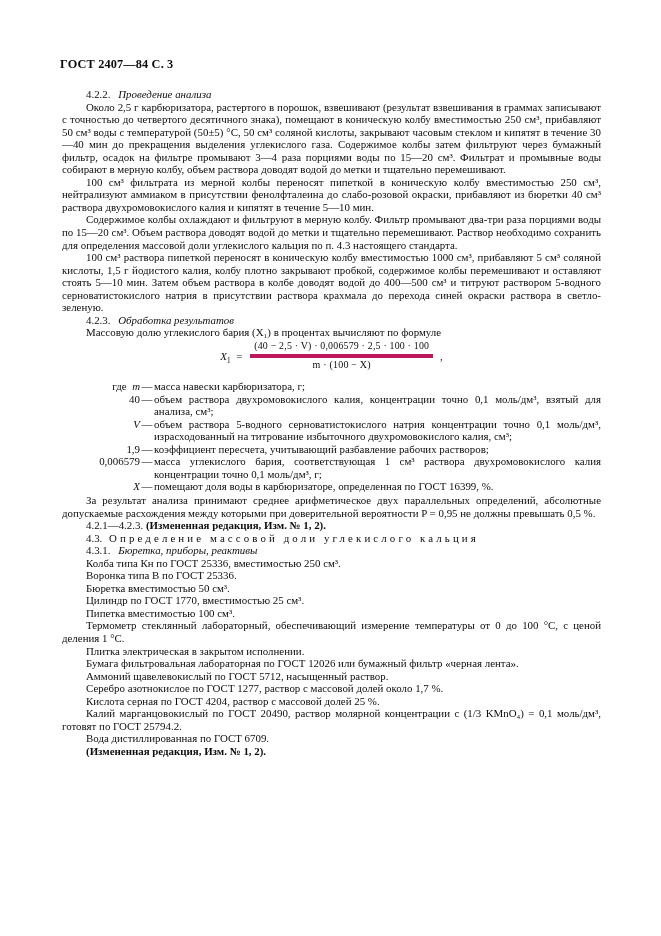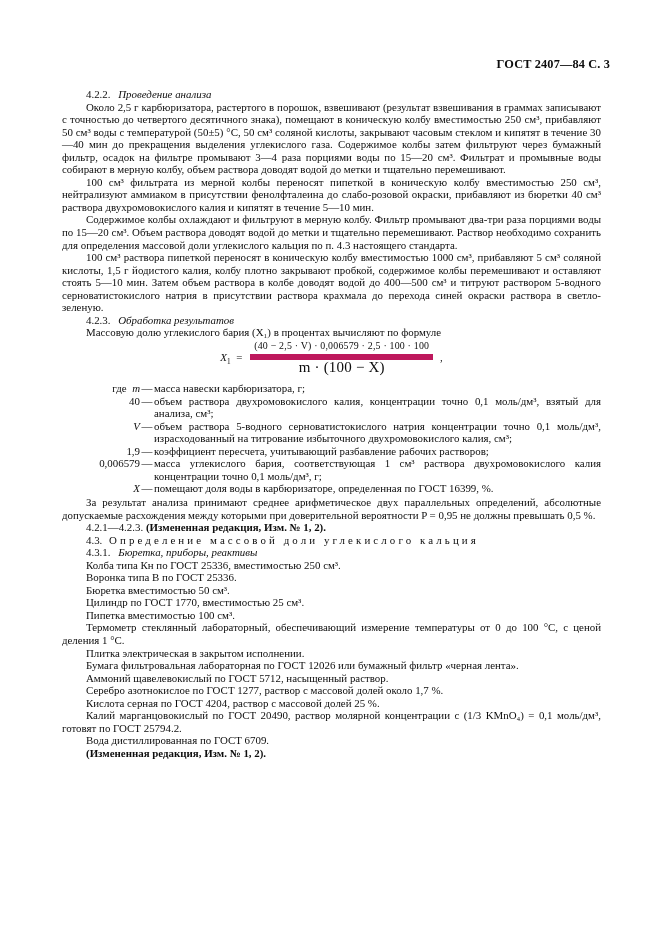--- a/index.html
+++ b/index.html
@@ -21,21 +21,20 @@
     height: 936px;
     background: #ffffff;
     box-sizing: border-box;
   }
   
   .page-header {
     position: absolute;
     top: 58px;
     left: 60px;
     right: 51px;
-    text-align: right;
     font-size: 12.3px;
     font-weight: bold;
     letter-spacing: 0.15px;
     line-height: 1.1;
   }
   
   .content {
     position: absolute;
     top: 88px;
     left: 62px;
@@ -83,28 +82,28 @@
     display: inline-block;
     vertical-align: middle;
     text-align: center;
     margin: 0 2px;
     position: relative;
     top: -0.15em;
   }
   .frac .num {
     display: block;
     padding: 0 4px 1px 4px;
-    border-bottom: 6px solid #be185d;
+    border-bottom: 4px solid #be185d;
     font-size: 9.9px;
     letter-spacing: 0.2px;
   }
   .frac .den {
     display: block;
     padding: 1px 4px 0 4px;
-    font-size: 15px;
+    font-size: 10px;
     letter-spacing: 0.2px;
   }
   .var {
     font-style: italic;
   }
   
   .deflist {
     margin: 7px 0 0 0;
     width: 539px;
   }

